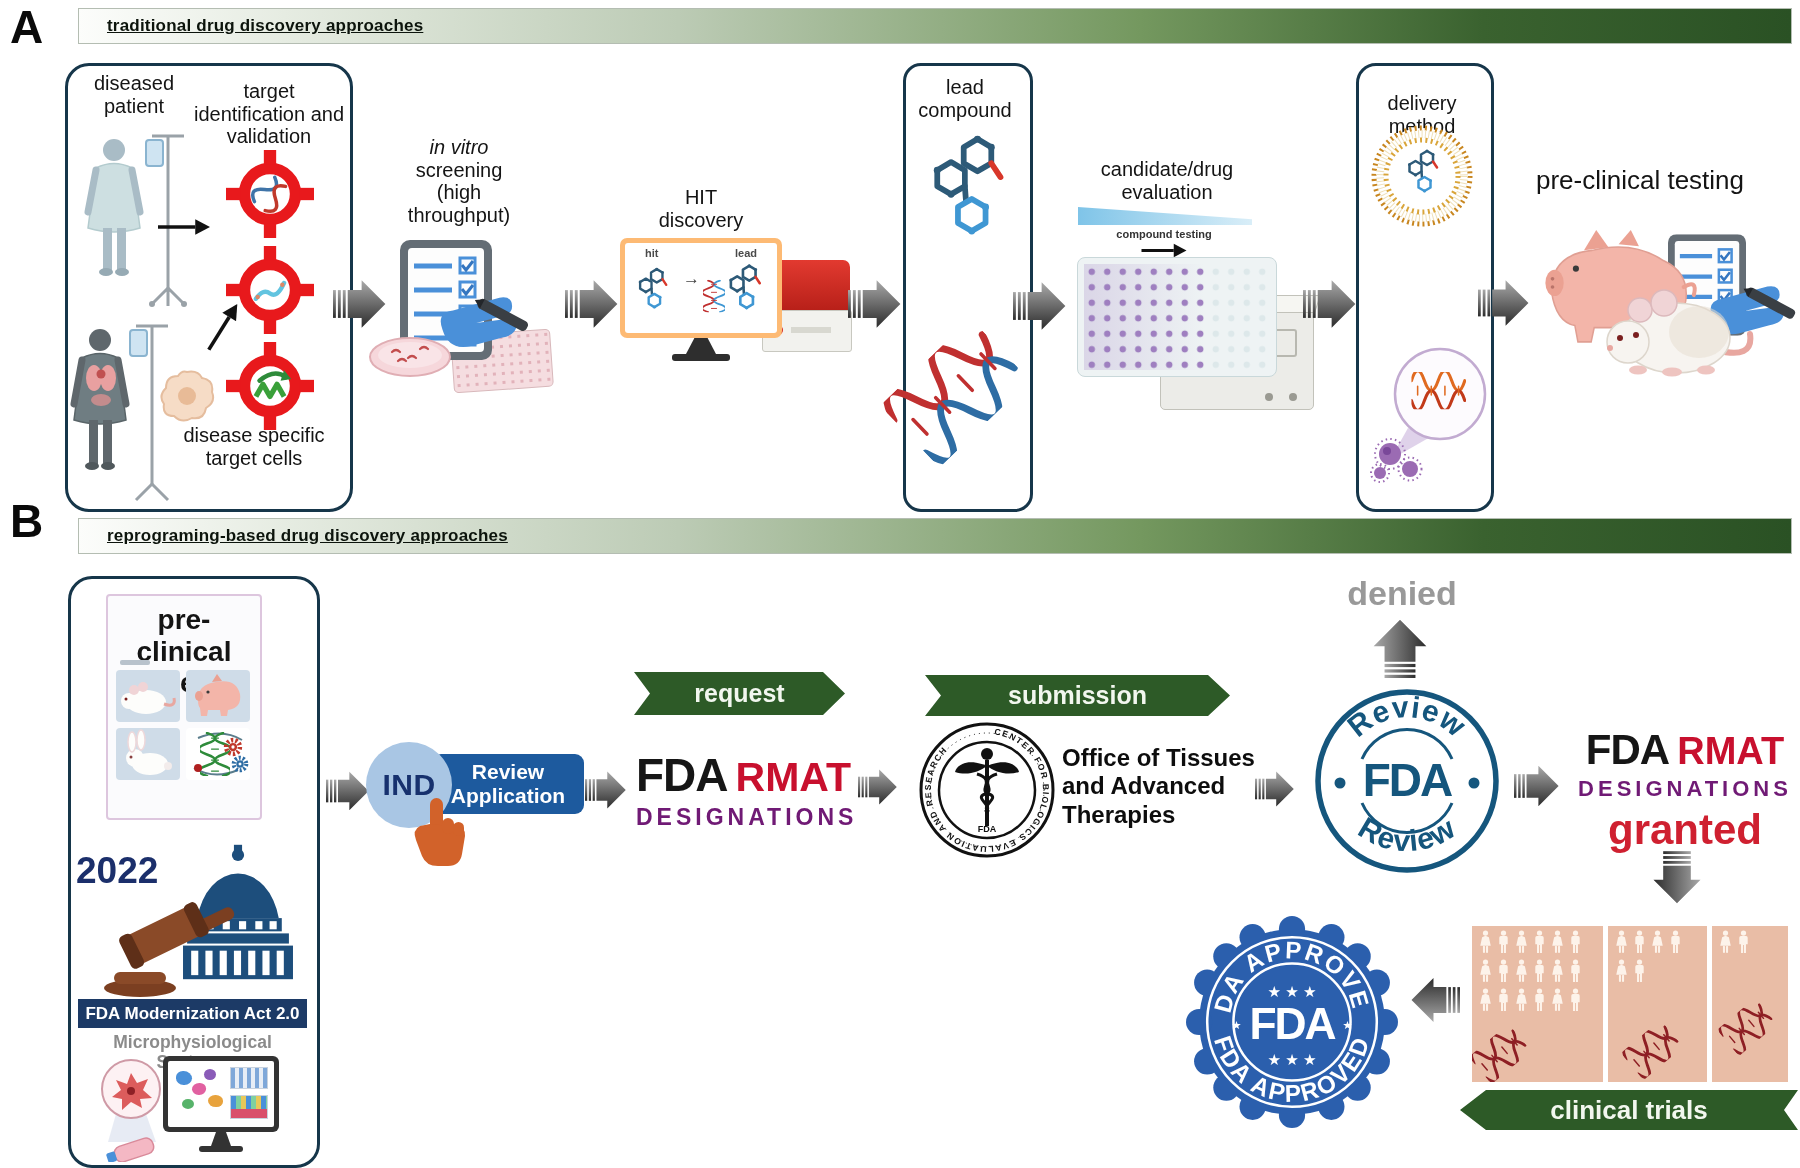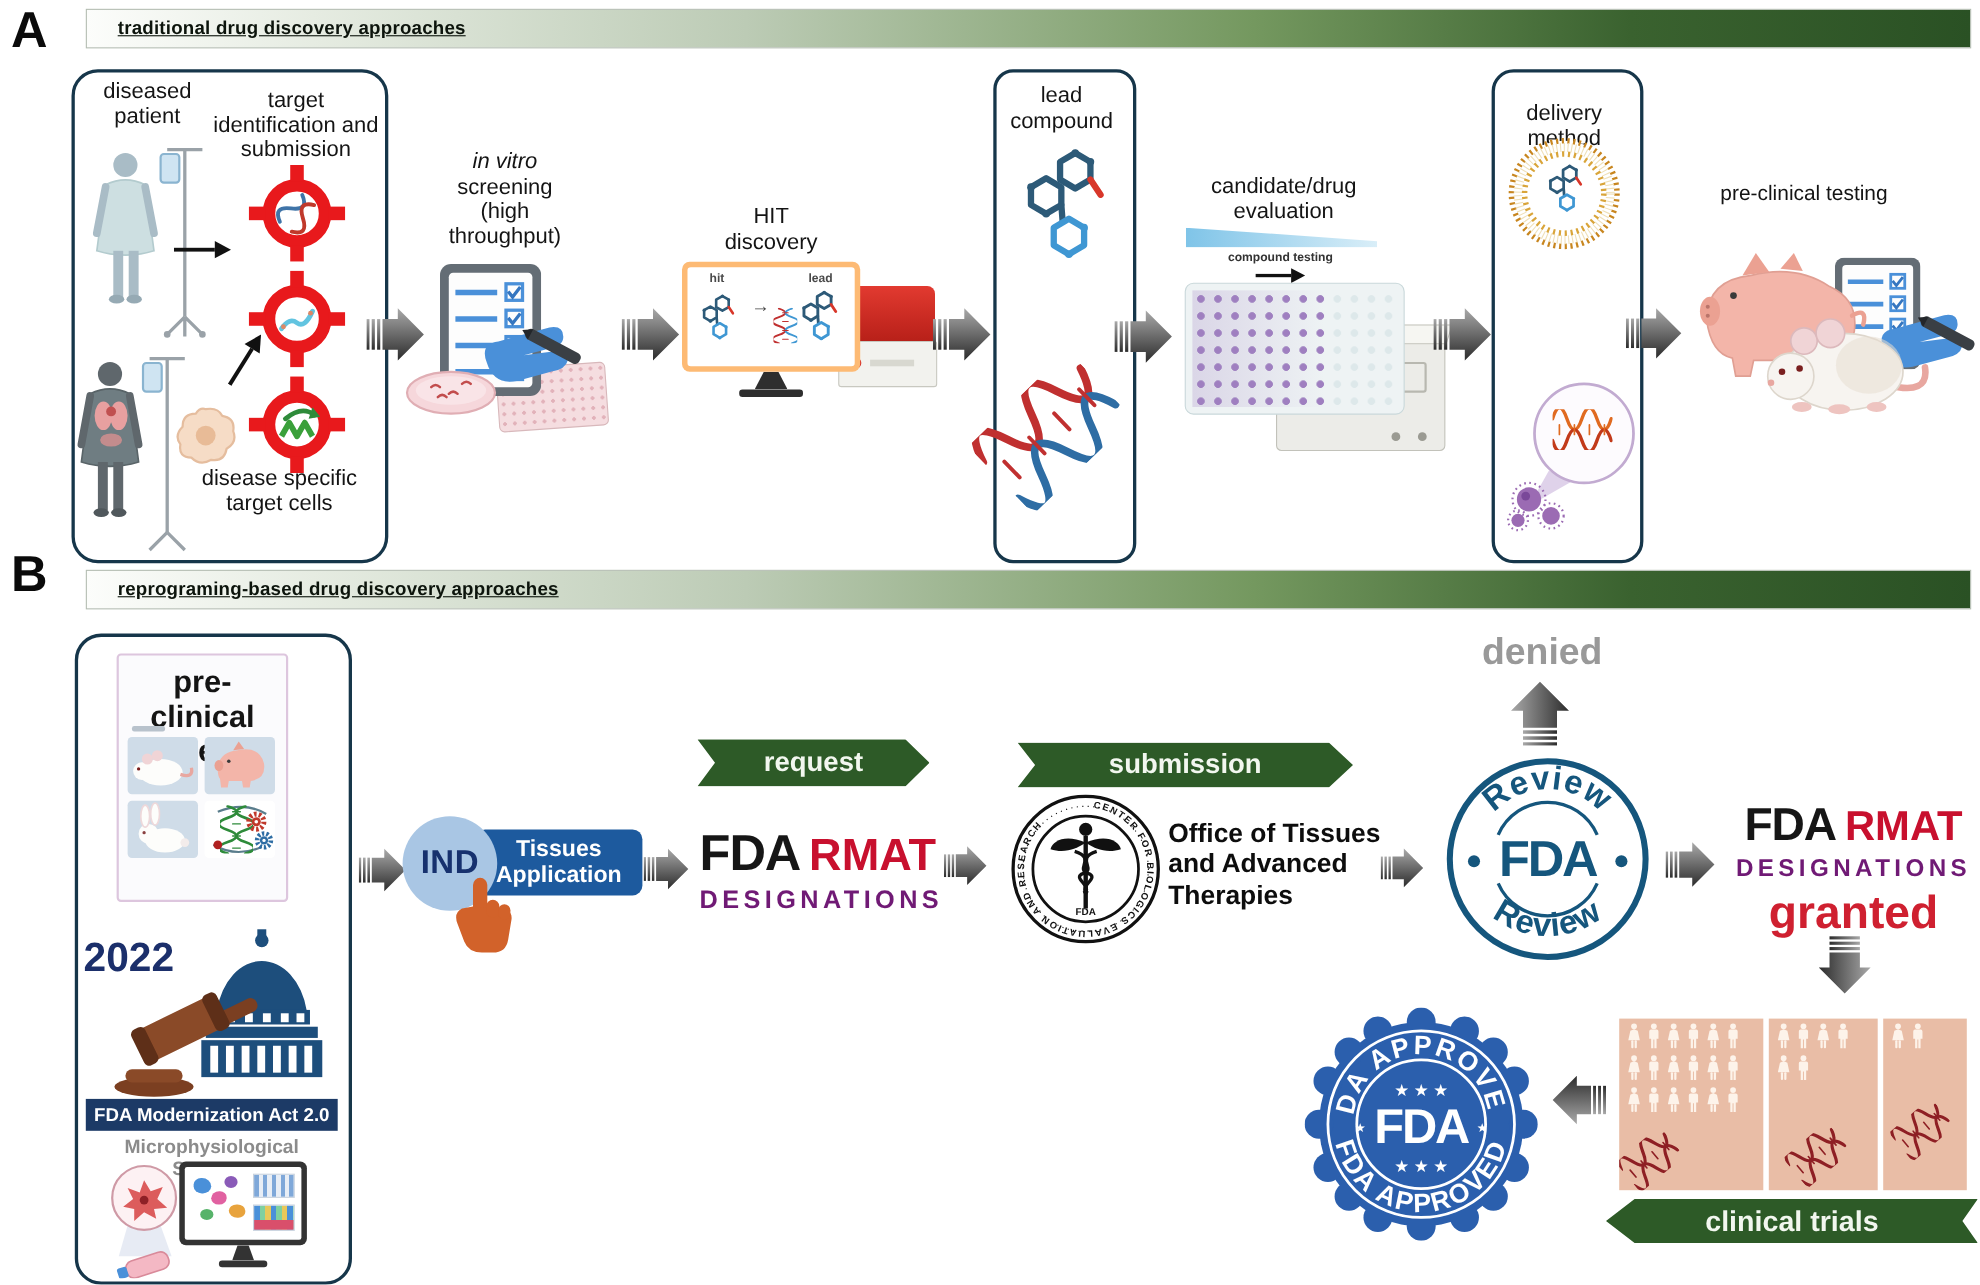--- a/index.html
+++ b/index.html
@@ -124,21 +124,21 @@
     </defs>
   </svg>
 
   <div class="panel-label" style="left:10px;top:0px;">A</div>
   <div class="banner" style="left:78px;top:8px;width:1712px;">
     <span>traditional drug discovery approaches</span>
   </div>
 
   <div class="obox" style="left:65px;top:63px;width:282px;height:443px;border-radius:24px;"></div>
   <div class="txt" style="left:76px;top:72px;width:116px;">diseased patient</div>
-  <div class="txt" style="left:188px;top:80px;width:162px;">target identification and submission</div>
+  <div class="txt" style="left:188px;top:80px;width:162px;">target identification and validation</div>
 
   <svg class="abs" style="left:80px;top:120px;" width="110" height="190" viewBox="0 0 110 190">
     <line x1="88" y1="16" x2="88" y2="168" stroke="#9aa2a8" stroke-width="3"></line>
     <path d="M72,16 H104 M88,168 L72,184 M88,168 L104,184 M88,168 V186" stroke="#9aa2a8" stroke-width="3" fill="none"></path>
     <circle cx="72" cy="184" r="3" fill="#9aa2a8"></circle>
       <circle cx="104" cy="184" r="3" fill="#9aa2a8"></circle>
     <rect x="66" y="20" width="17" height="26" rx="3" fill="#cfe4f2" stroke="#8ab4d0" stroke-width="2"></rect>
     <circle cx="34" cy="30" r="11" fill="#a9bcc6"></circle>
     <path d="M16,48 Q34,39 52,48 L60,108 Q34,116 8,108 Z" fill="#cddfe1" stroke="#b3cbce" stroke-width="1.5"></path>
     <path d="M16,50 L8,92 M52,50 L60,92" stroke="#a9bcc6" stroke-width="7" stroke-linecap="round"></path>
@@ -321,21 +321,21 @@
         <circle cx="50" cy="127" r="11.5"></circle>
         <circle cx="20" cy="131" r="9"></circle>
     </g>
     <circle cx="27" cy="109" r="4" fill="#7a4899"></circle>
   </svg>
 
   <svg class="flow" style="left:1478px;top:272px;" width="52" height="62">
       <use href="#sym-arrow"></use>
     </svg>
 
-  <div class="txt" style="left:1520px;top:166px;width:240px;font-size:19px;">pre-clinical testing</div>
+  <div class="txt" style="left:1520px;top:166px;width:240px;font-size:26px;">pre-clinical testing</div>
   <div class="abs" style="left:1518px;top:226px;width:275px;height:160px;">
     <svg class="abs" style="left:150px;top:8px;" width="78" height="102" viewBox="0 0 92 120">
         <use href="#sym-tablet"></use>
       </svg>
     <svg class="abs" style="left:186px;top:46px;" width="92" height="76" viewBox="0 0 90 74">
         <use href="#sym-hand"></use>
       </svg>
     <svg class="abs" style="left:2px;top:2px;" width="185" height="122" viewBox="0 0 180 120">
       <path d="M30,62 Q30,26 70,22 Q110,12 140,32 Q166,44 162,72 Q158,95 132,97 L129,112 116,112 113,98 72,98 69,112 56,112 53,96 Q34,92 30,62 Z" fill="#f3b5a9" stroke="#e09f93" stroke-width="1.5"></path>
       <polygon points="62,22 74,2 86,19" fill="#eba192"></polygon>
@@ -482,21 +482,21 @@
     </div>
     <div class="abs" style="left:48px;top:76px;width:20px;height:14px;background:#333;clip-path:polygon(25% 0,75% 0,100% 100%,0 100%);"></div>
     <div class="abs" style="left:36px;top:90px;width:44px;height:6px;background:#333;border-radius:3px;"></div>
   </div>
 
   <svg class="flow" style="left:326px;top:764px;" width="44" height="54">
       <use href="#sym-arrow"></use>
     </svg>
 
   <div class="abs" style="left:432px;top:754px;width:152px;height:60px;background:#1d5a9e;border-radius:9px;display:flex;align-items:center;justify-content:center;text-align:center;">
-    <span style="color:#fff;font-weight:700;font-size:21px;line-height:1.15;width:120px;">Tissues Application</span>
+    <span style="color:#fff;font-weight:700;font-size:21px;line-height:1.15;width:120px;">Review Application</span>
   </div>
   <div class="abs" style="left:366px;top:742px;width:86px;height:86px;background:#a9c6e4;border-radius:50%;display:flex;align-items:center;justify-content:center;">
     <span style="color:#17316e;font-weight:800;font-size:30px;letter-spacing:.5px;">IND</span>
   </div>
   <svg class="abs" style="left:408px;top:796px;" width="64" height="84" viewBox="0 0 64 84">
     <g fill="#d2622a">
       <rect x="22" y="2" width="13" height="38" rx="6.5"></rect>
       <path d="M12,30 q-8,4 -4,14 l6,16 q4,10 16,10 h10 q12,0 14,-12 l3,-18 q1,-8 -7,-9 l-28,-3 z"></path>
       <rect x="34" y="22" width="12" height="16" rx="6"></rect>
       <rect x="45" y="26" width="11" height="14" rx="5.5"></rect>

